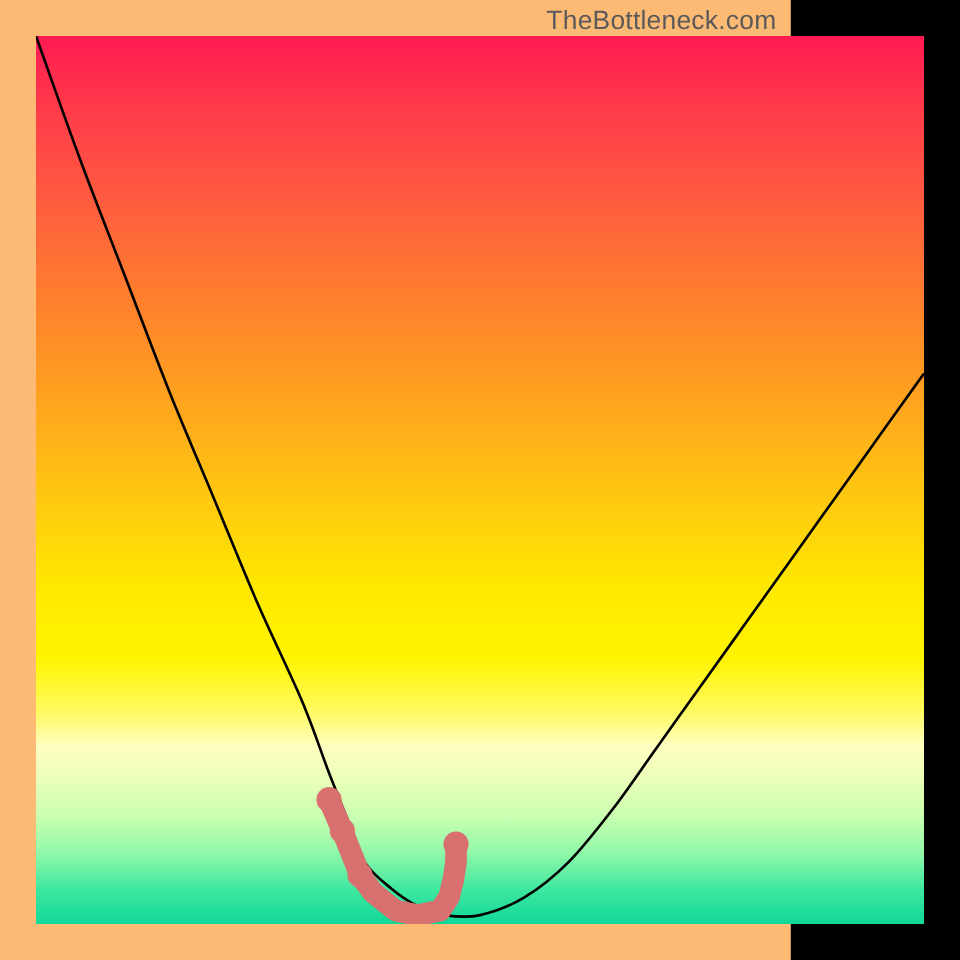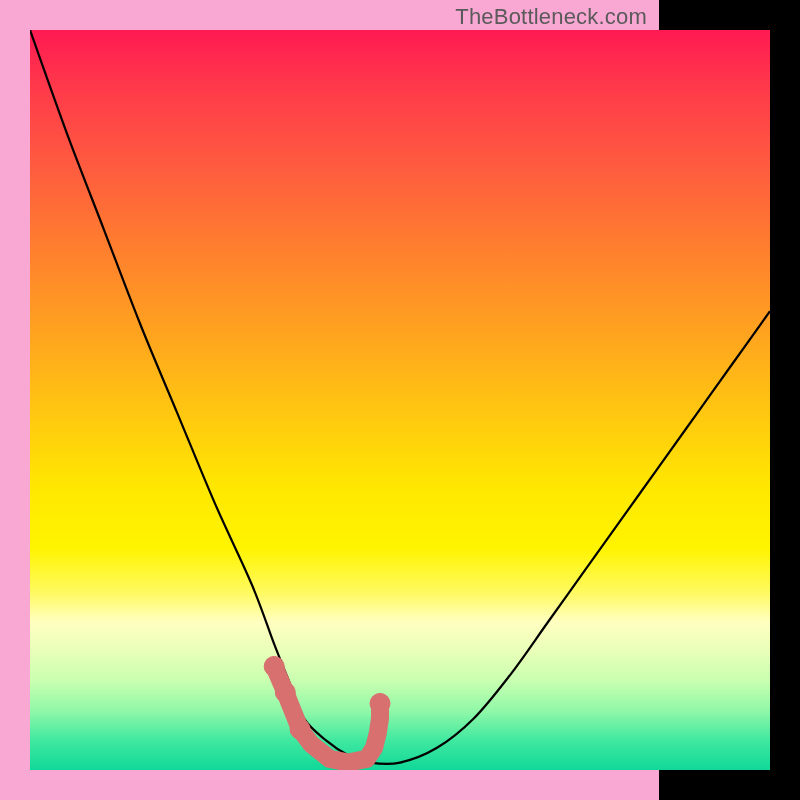--- a/index.html
+++ b/index.html
@@ -10,21 +10,21 @@
     background: #000;
     overflow: hidden;
     font-family: Arial, Helvetica, sans-serif;
   }
   .frame {
     position: absolute;
     left: 0;
     top: 0;
     width: 659px;
     height: 800px;
-    background: #f9a8d4;
+    background: #fdba74;
     text-align: center;
   }
   .plot-area {
     position: absolute;
     left: 30px;
     top: 30px;
     width: 740px;
     height: 740px;
     background: linear-gradient(to bottom,
       #ff1a52 0%,

